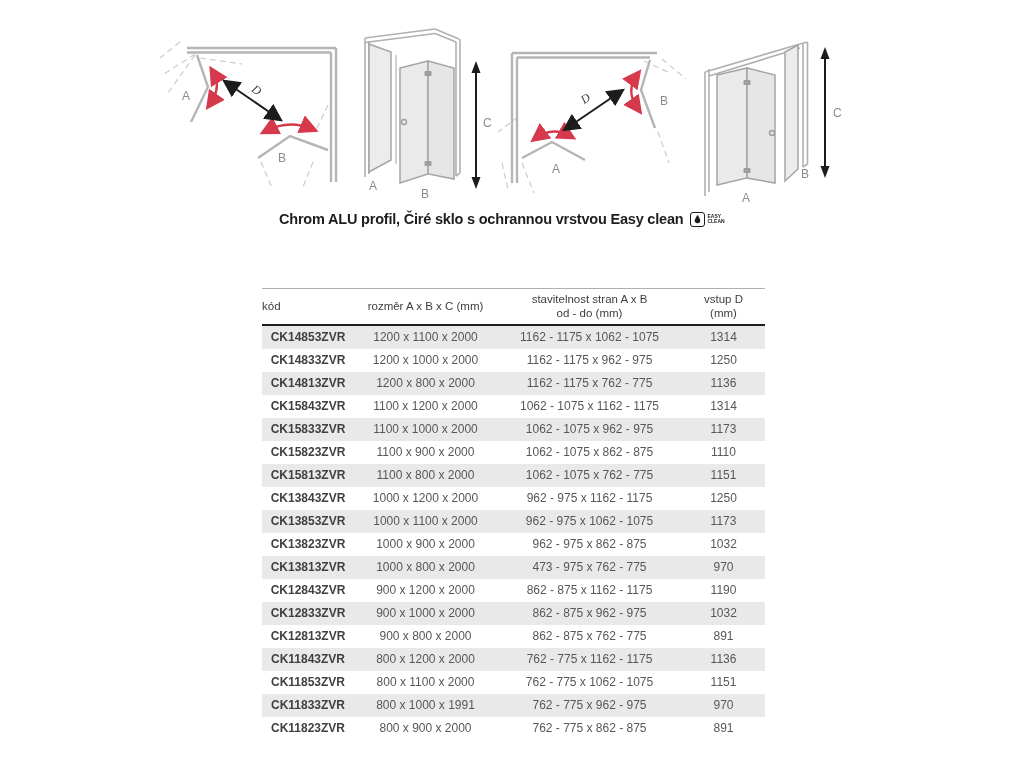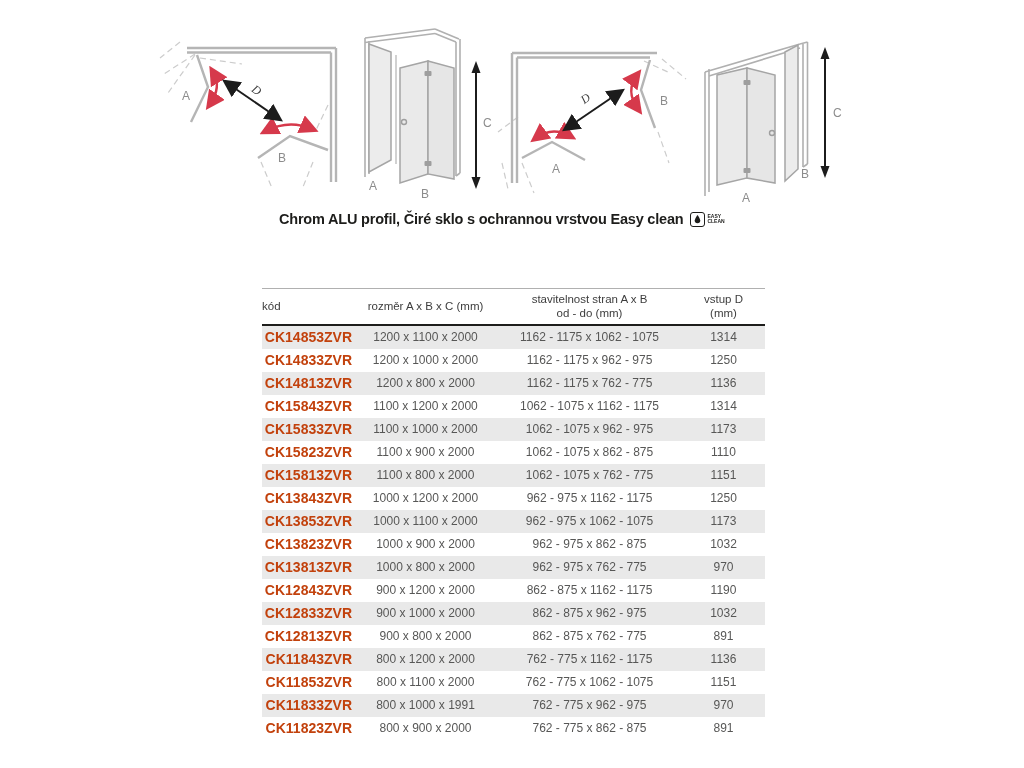--- a/index.html
+++ b/index.html
@@ -45,21 +45,21 @@
     border-top:1px solid #b0b0b0;border-bottom:2.5px solid #1d1d1b;
   }
   thead th .hl{display:block;}
   thead th .hl:empty{display:none;}
   thead th:first-child{text-align:left;}
   tbody td{
     font-size:12px;color:#575756;text-align:center;height:23px;
     padding:0 2px;white-space:nowrap;overflow:hidden;
   }
   tbody td:first-child{
-    text-align:right;font-weight:bold;color:#c2410c;font-size:14px;padding-left:2px;
+    text-align:center;font-weight:bold;color:#404040;font-size:12px;padding-left:2px;
   }
   tbody tr:nth-child(odd){background:#e9e9e9;}
 
   .dlabel{fill:#8c8c8c;font-size:12px;font-family:"Liberation Sans",sans-serif;}
   .dlabel-dark{fill:#3c3c3c;font-size:12px;font-style:italic;font-family:"Liberation Serif",serif;}
 </style>
 </head>
 <body>
 
 <div class="stage">
@@ -314,21 +314,21 @@
     <tr>
       <td>CK13823ZVR</td>
       <td>1000 x 900 x 2000</td>
       <td>962 - 975 x 862 - 875</td>
       <td>1032</td>
     </tr>
 
     <tr>
       <td>CK13813ZVR</td>
       <td>1000 x 800 x 2000</td>
-      <td>962 - 975 x 762 - 775</td>
+      <td>473 - 975 x 762 - 775</td>
       <td>970</td>
     </tr>
 
     <tr>
       <td>CK12843ZVR</td>
       <td>900 x 1200 x 2000</td>
       <td>862 - 875 x 1162 - 1175</td>
       <td>1190</td>
     </tr>
 

